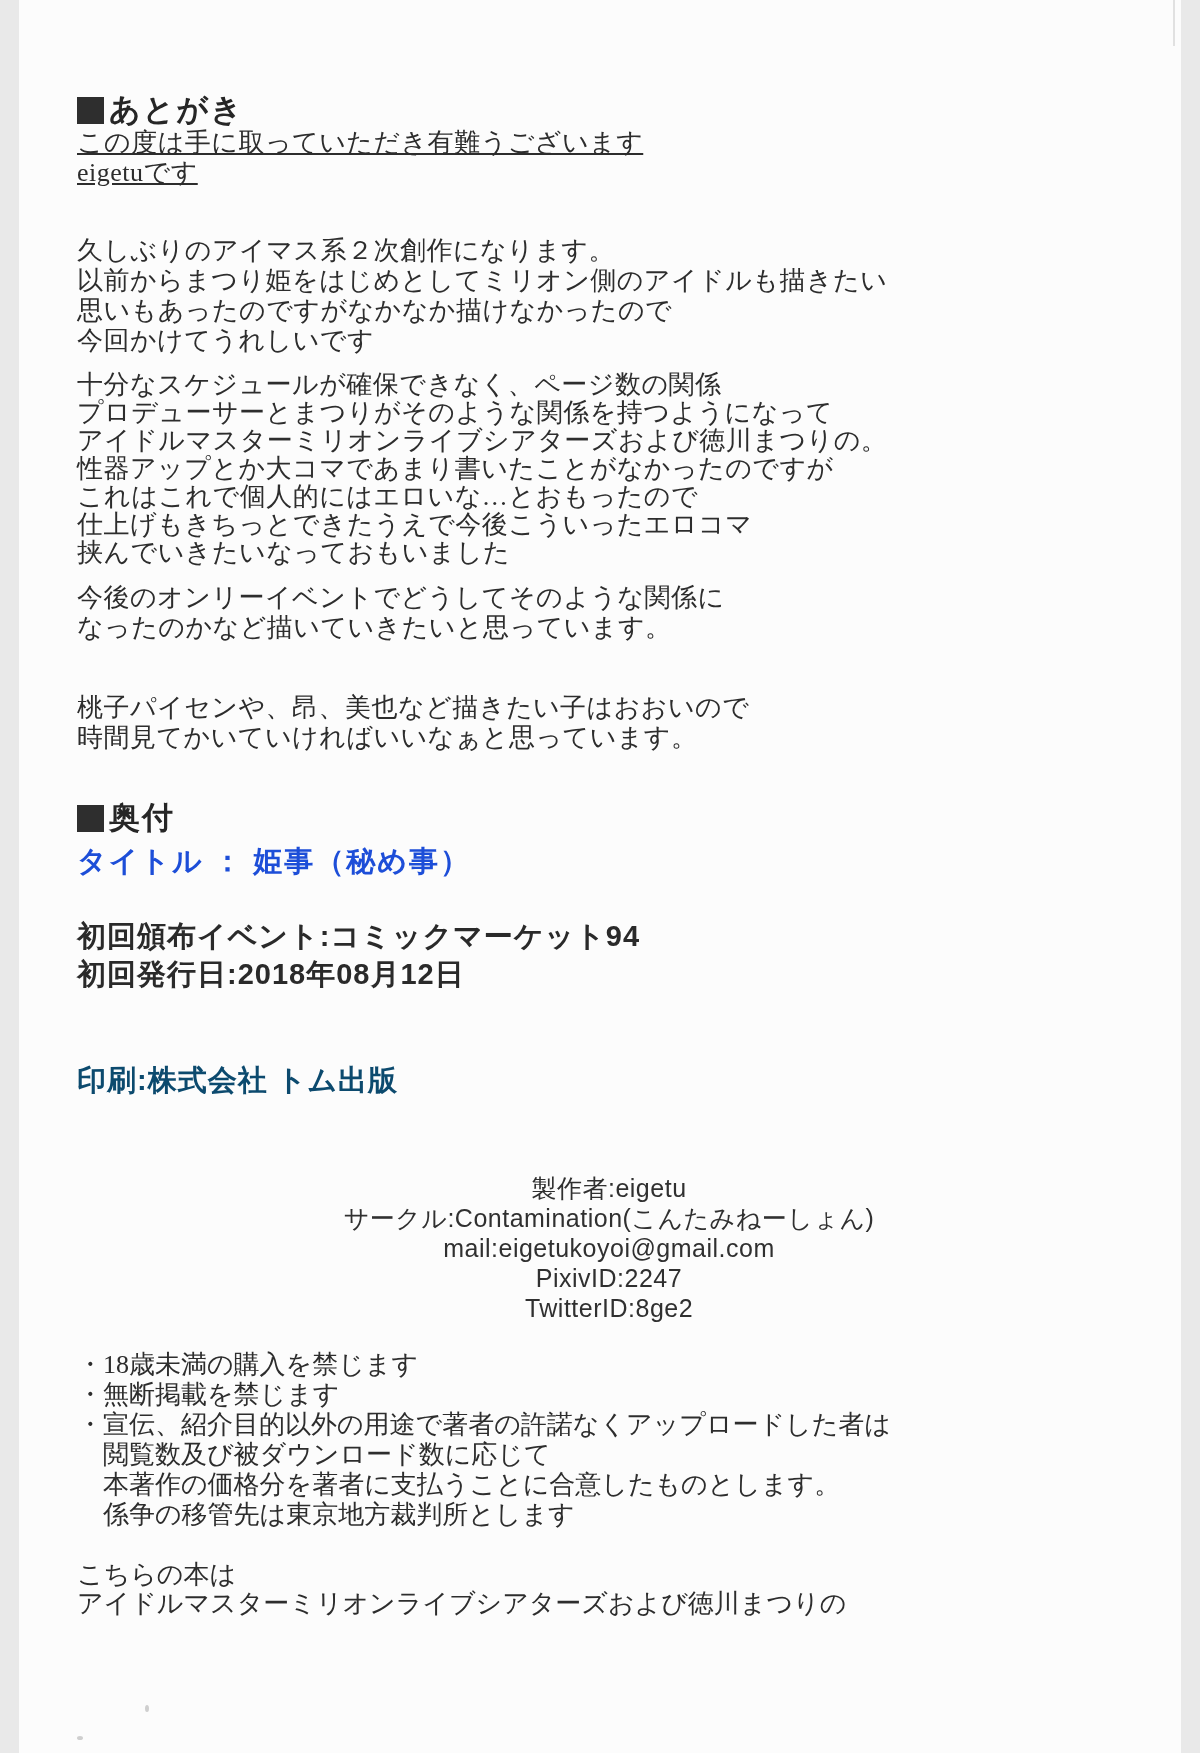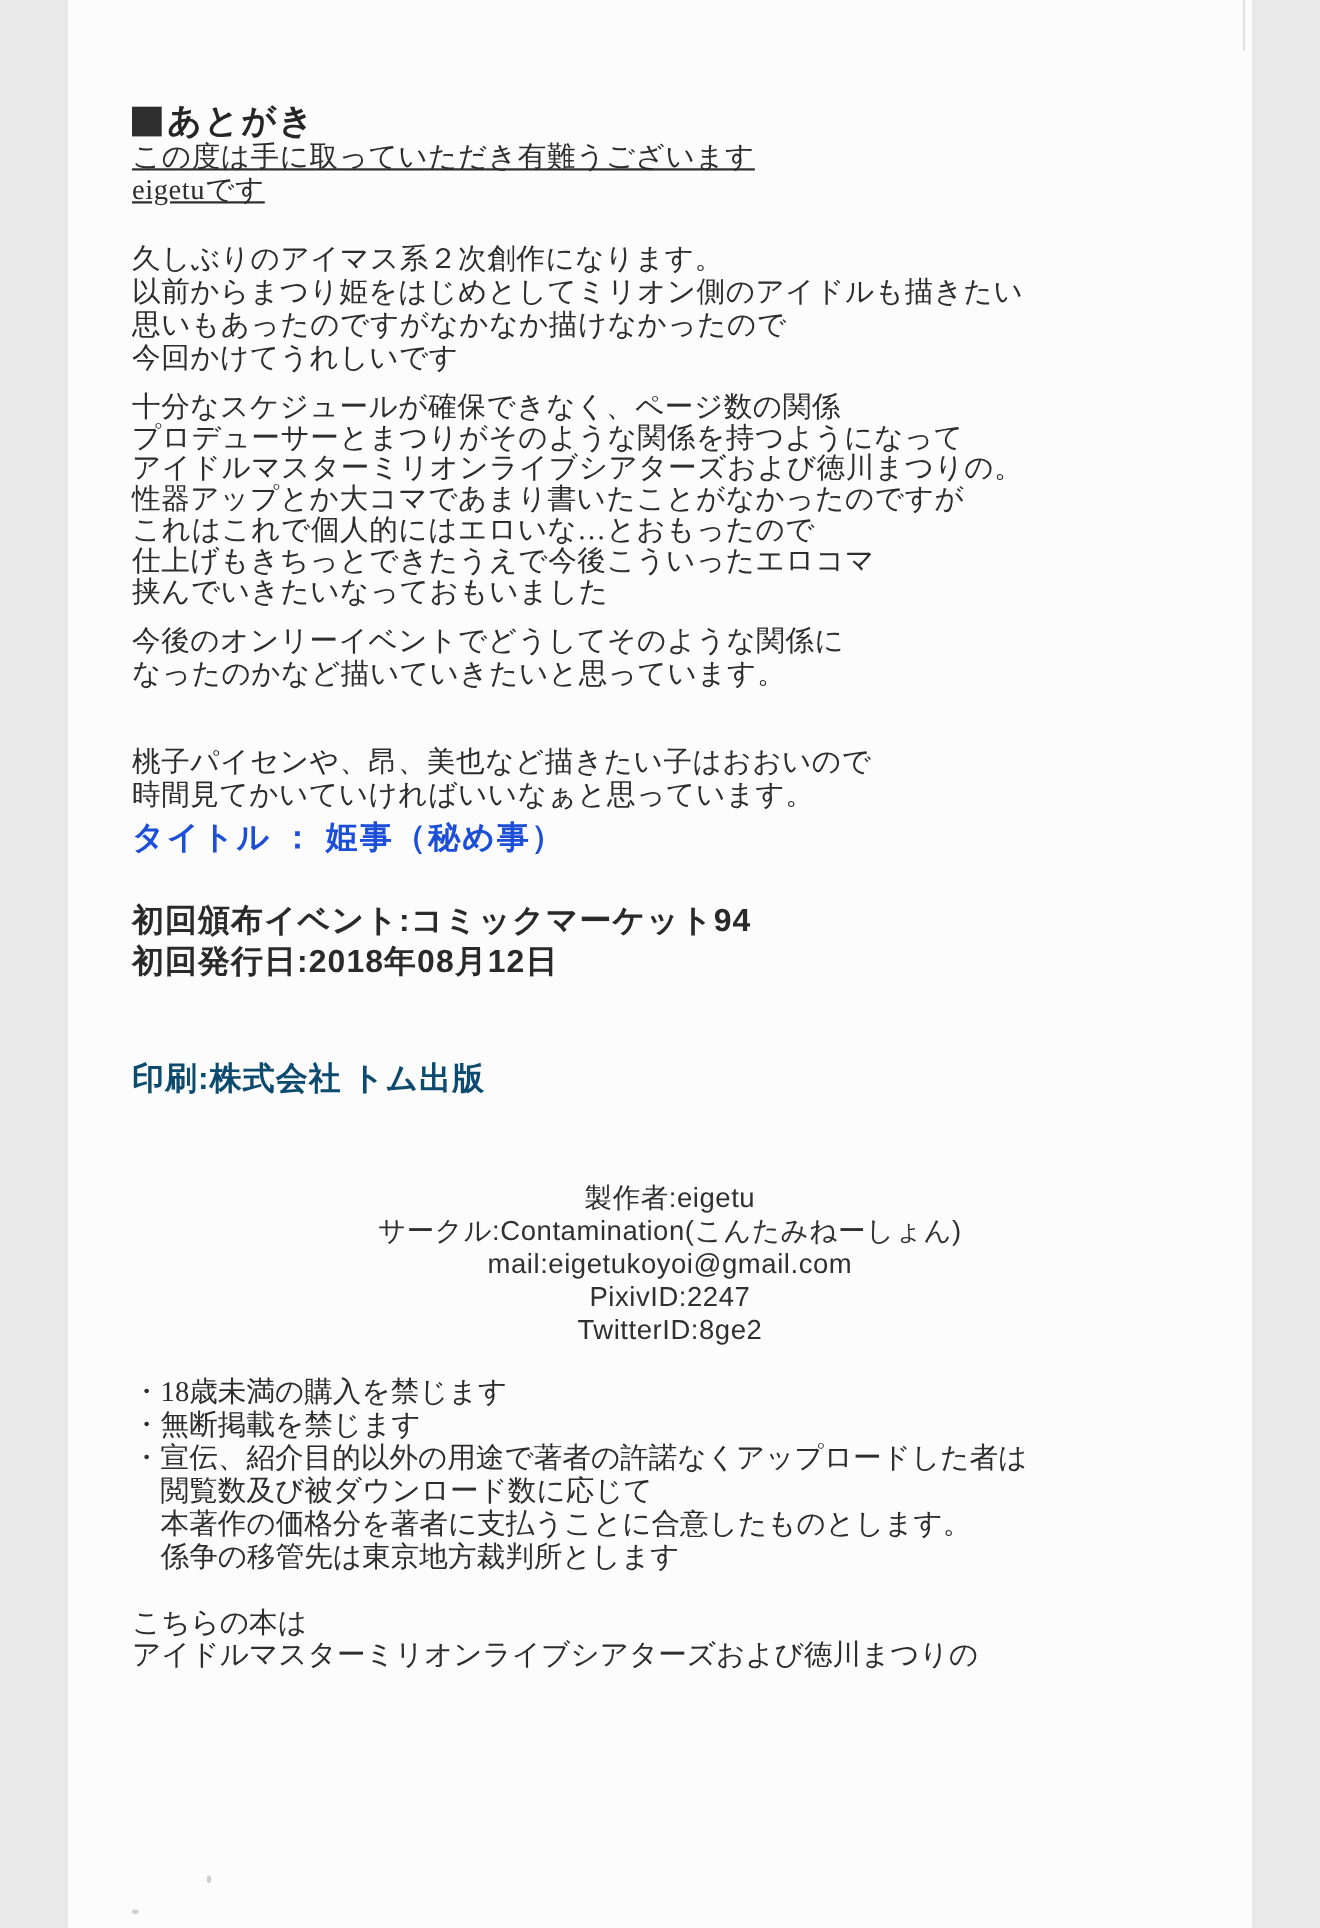--- a/index.html
+++ b/index.html
@@ -1,18 +1,18 @@
 <!DOCTYPE html>
 <html><head>
 <meta charset="utf-8">
 <style>
   html,body{margin:0;padding:0;background:#e9e9e9;}
   .page{
     position:relative;
-    width:1076px;height:1753px;
+    width:1162px;height:1753px;
     margin:0 auto;
     background:#fcfcfc;
     color:#2d2d2d;
     overflow:hidden;
     box-sizing:border-box;
     padding:92px 40px 0 58px;
   }
   .serif{font-family:"Liberation Serif","DejaVu Serif",serif;}
   .sans{font-family:"Liberation Sans","DejaVu Sans",sans-serif;}
 
@@ -21,21 +21,21 @@
     letter-spacing:2px;margin:0;color:#262626;
     display:flex;align-items:center;
   }
   .sq{
     display:inline-block;width:27px;height:27px;
     background:#2e2e2e;margin-right:5px;flex:0 0 auto;
   }
   .para{font-size:26px;line-height:30px;letter-spacing:0.5px;color:#2d2d2d;}
   .para.tight{line-height:28px;}
   .p1{text-decoration:underline;}
-  .p2{margin-top:33px;}
+  .p2{margin-top:48px;}
   .p3{margin-top:15px;}
   .p4{margin-top:16px;line-height:30px;}
   .p5{margin-top:50px;}
   .h2-colophon{margin-top:46px;line-height:38px;}
   .title-line{
     margin-top:7px;font-size:29px;line-height:34px;font-weight:bold;
     letter-spacing:2px;color:#1d4ed8;
   }
   .event-block{
     margin-top:39px;font-size:29px;line-height:38px;font-weight:bold;
@@ -104,20 +104,24 @@
         <div class="line">なったのかなど描いていきたいと思っています。</div>
       </div>
 
     <div class="para serif p5">
         <div class="line">桃子パイセンや、昂、美也など描きたい子はおおいので</div>
         <div class="line">時間見てかいていければいいなぁと思っています。</div>
       </div>
   </section>
 
   <section>
+    <h2 class="sec-heading serif h2-colophon">
+      <span class="sq"></span>
+      <span>奥付</span>
+    </h2>
 
     <div class="title-line serif">タイトル ： 姫事（秘め事）</div>
 
     <div class="event-block sans">
         <div class="line">初回頒布イベント:コミックマーケット94</div>
         <div class="line">初回発行日:2018年08月12日</div>
       </div>
 
     <div class="printer-line sans">印刷:株式会社 トム出版</div>
 

